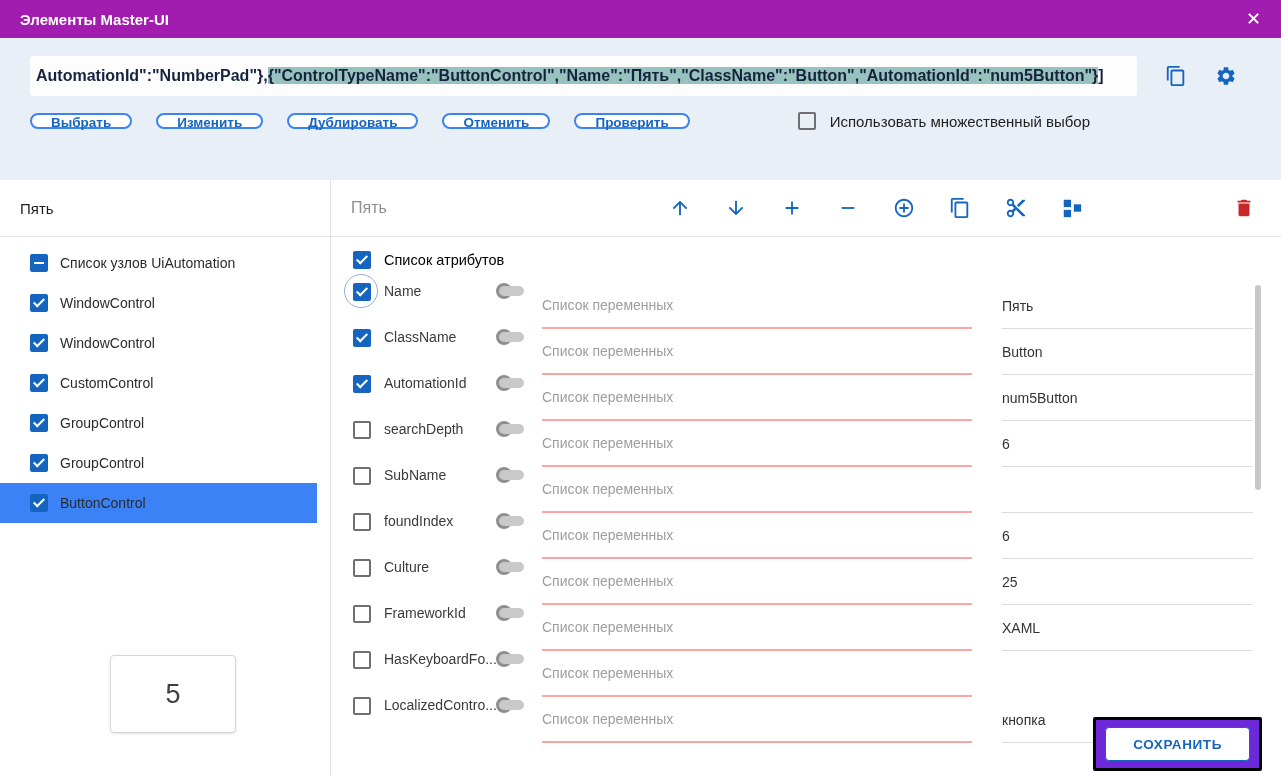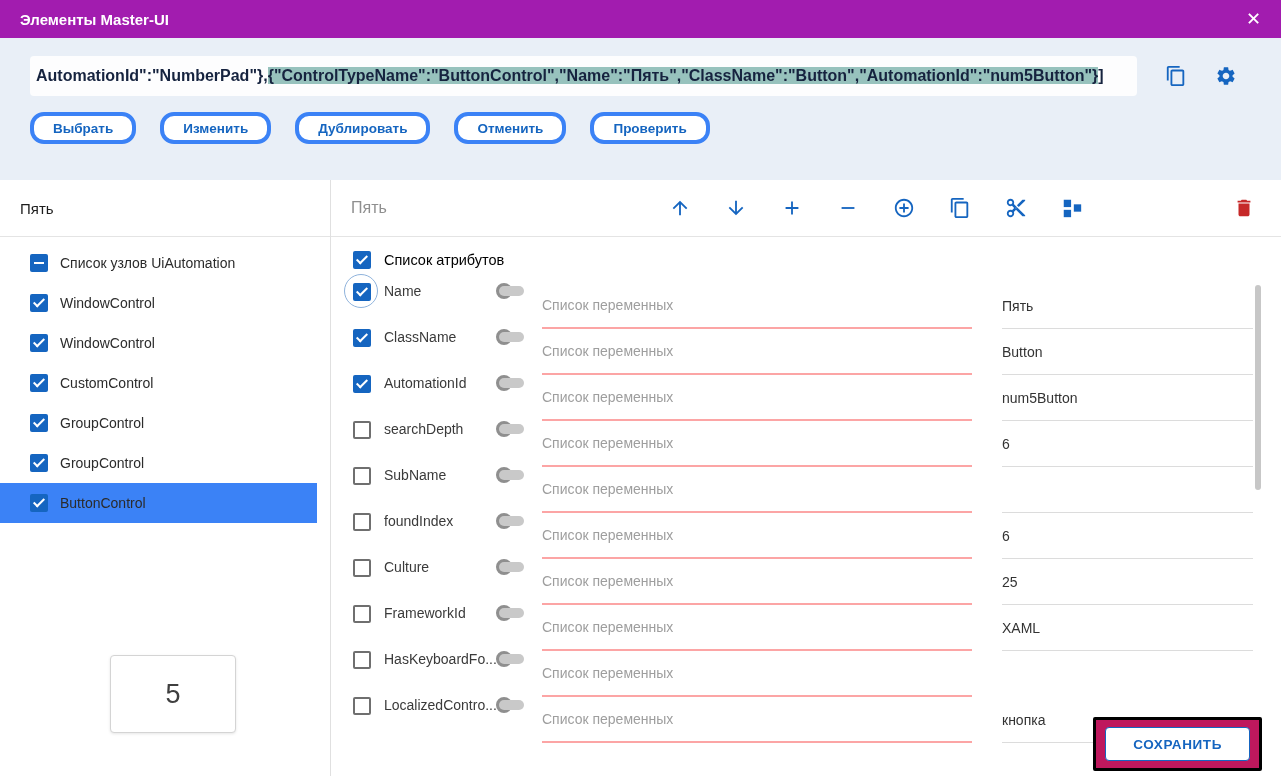--- a/index.html
+++ b/index.html
@@ -24,22 +24,22 @@
     flex:1; background:#fdfdfe; border-radius:4px; padding:11px 6px;
     font-size:16px; font-weight:700; color:#16233f;
     white-space:nowrap; overflow:hidden;
   }
   .selector-input .hl { background:#97c2bd; }
   .icon-btn { margin-left:28px; width:22px; height:22px; cursor:pointer; flex:none; }
   .icon-btn svg { width:22px; height:22px; fill:#1565c0; }
 
   .actions-row { display:flex; align-items:center; margin-top:16px; }
   .pill-btn {
-    height:32px; padding:0 19px; margin-right:24px;
-    border:4px solid #3b82f6; border-radius:14px; background:#fff;
+    height:16px; padding:0 19px; margin-right:24px;
+    border:2px solid #3b82f6; border-radius:14px; background:#fff;
     color:#1565c0; font-size:13.5px; font-weight:600; font-family:inherit; cursor:pointer;
   }
   .multi { display:flex; align-items:center; margin-left:84px; }
   .multi-label { font-size:15px; color:#212121; margin-left:14px; }
 
   
   .cb { position:relative; width:18px; height:18px; border-radius:2px; flex:none; display:inline-block; }
   .cb.checked { background:#1565c0; }
   .cb.checked::after {
     content:''; position:absolute; left:6px; top:2px; width:4px; height:9px;
@@ -110,21 +110,21 @@
     margin-left:30px; margin-right:28px; flex:1; align-self:stretch;
     display:flex; align-items:center; font-size:14px; color:#333;
     border-bottom:1px solid #dcdcdc; cursor:text;
   }
 
   .scrollbar { position:absolute; right:20px; top:105px; width:6px; height:205px; background:#c7c7c7; border-radius:3px; cursor:pointer; }
 
   
   .save-wrap {
     position:absolute; right:19px; bottom:5px;
-    border:3px solid #000; border-radius:2px; padding:7px 9px; background:#be185d;
+    border:3px solid #000; border-radius:2px; padding:7px 9px; background:#6d28d9;
   }
   .save-btn {
     height:34px; padding:0 27px; background:#fff;
     border:1px solid #1565c0; border-radius:4px;
     color:#1565c0; font-size:13.5px; font-weight:600; letter-spacing:0.6px;
     font-family:inherit; cursor:pointer;
   }
 </style>
 </head>
 <body>
@@ -155,20 +155,24 @@
   <button class="pill-btn">Выбрать</button>
 
   <button class="pill-btn">Изменить</button>
 
   <button class="pill-btn">Дублировать</button>
 
   <button class="pill-btn">Отменить</button>
 
   <button class="pill-btn">Проверить</button>
 </span>
+    <span class="multi">
+      <span class="cb unchecked"></span>
+      <span class="multi-label">Использовать множественный выбор</span>
+    </span>
   </div>
 </div>
 
 <div class="main">
 
   <div class="left-panel">
     <div class="panel-header">
       <span class="title">Пять</span>
     </div>
     <div class="node-list">

